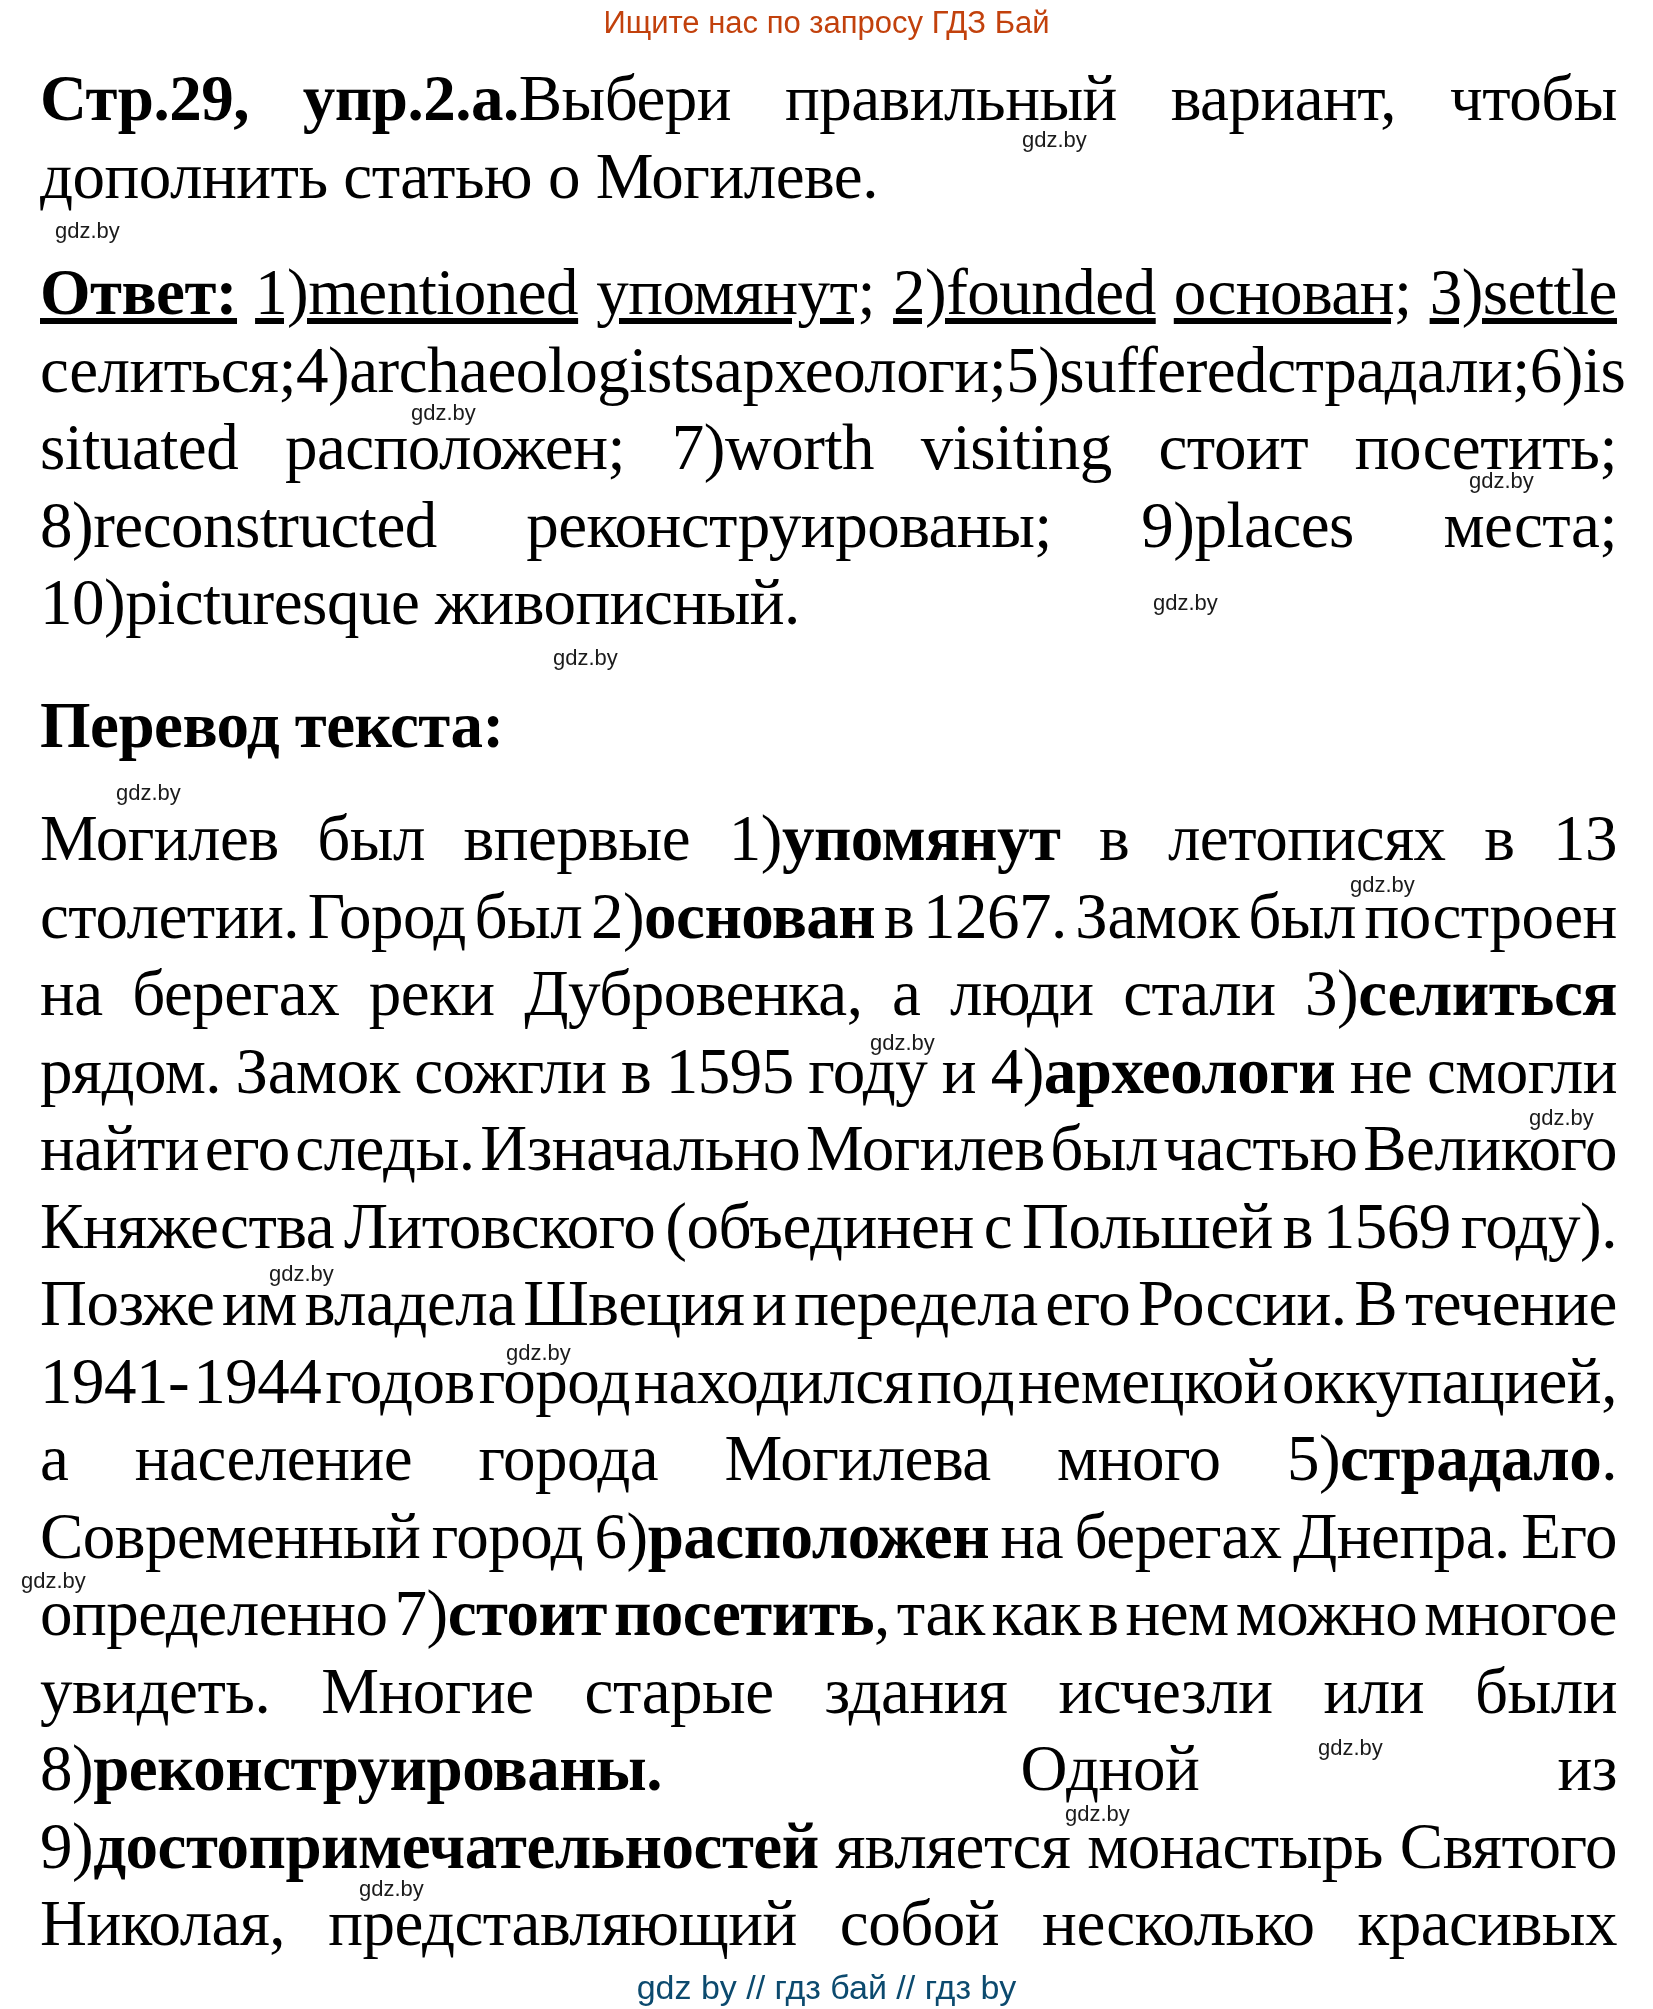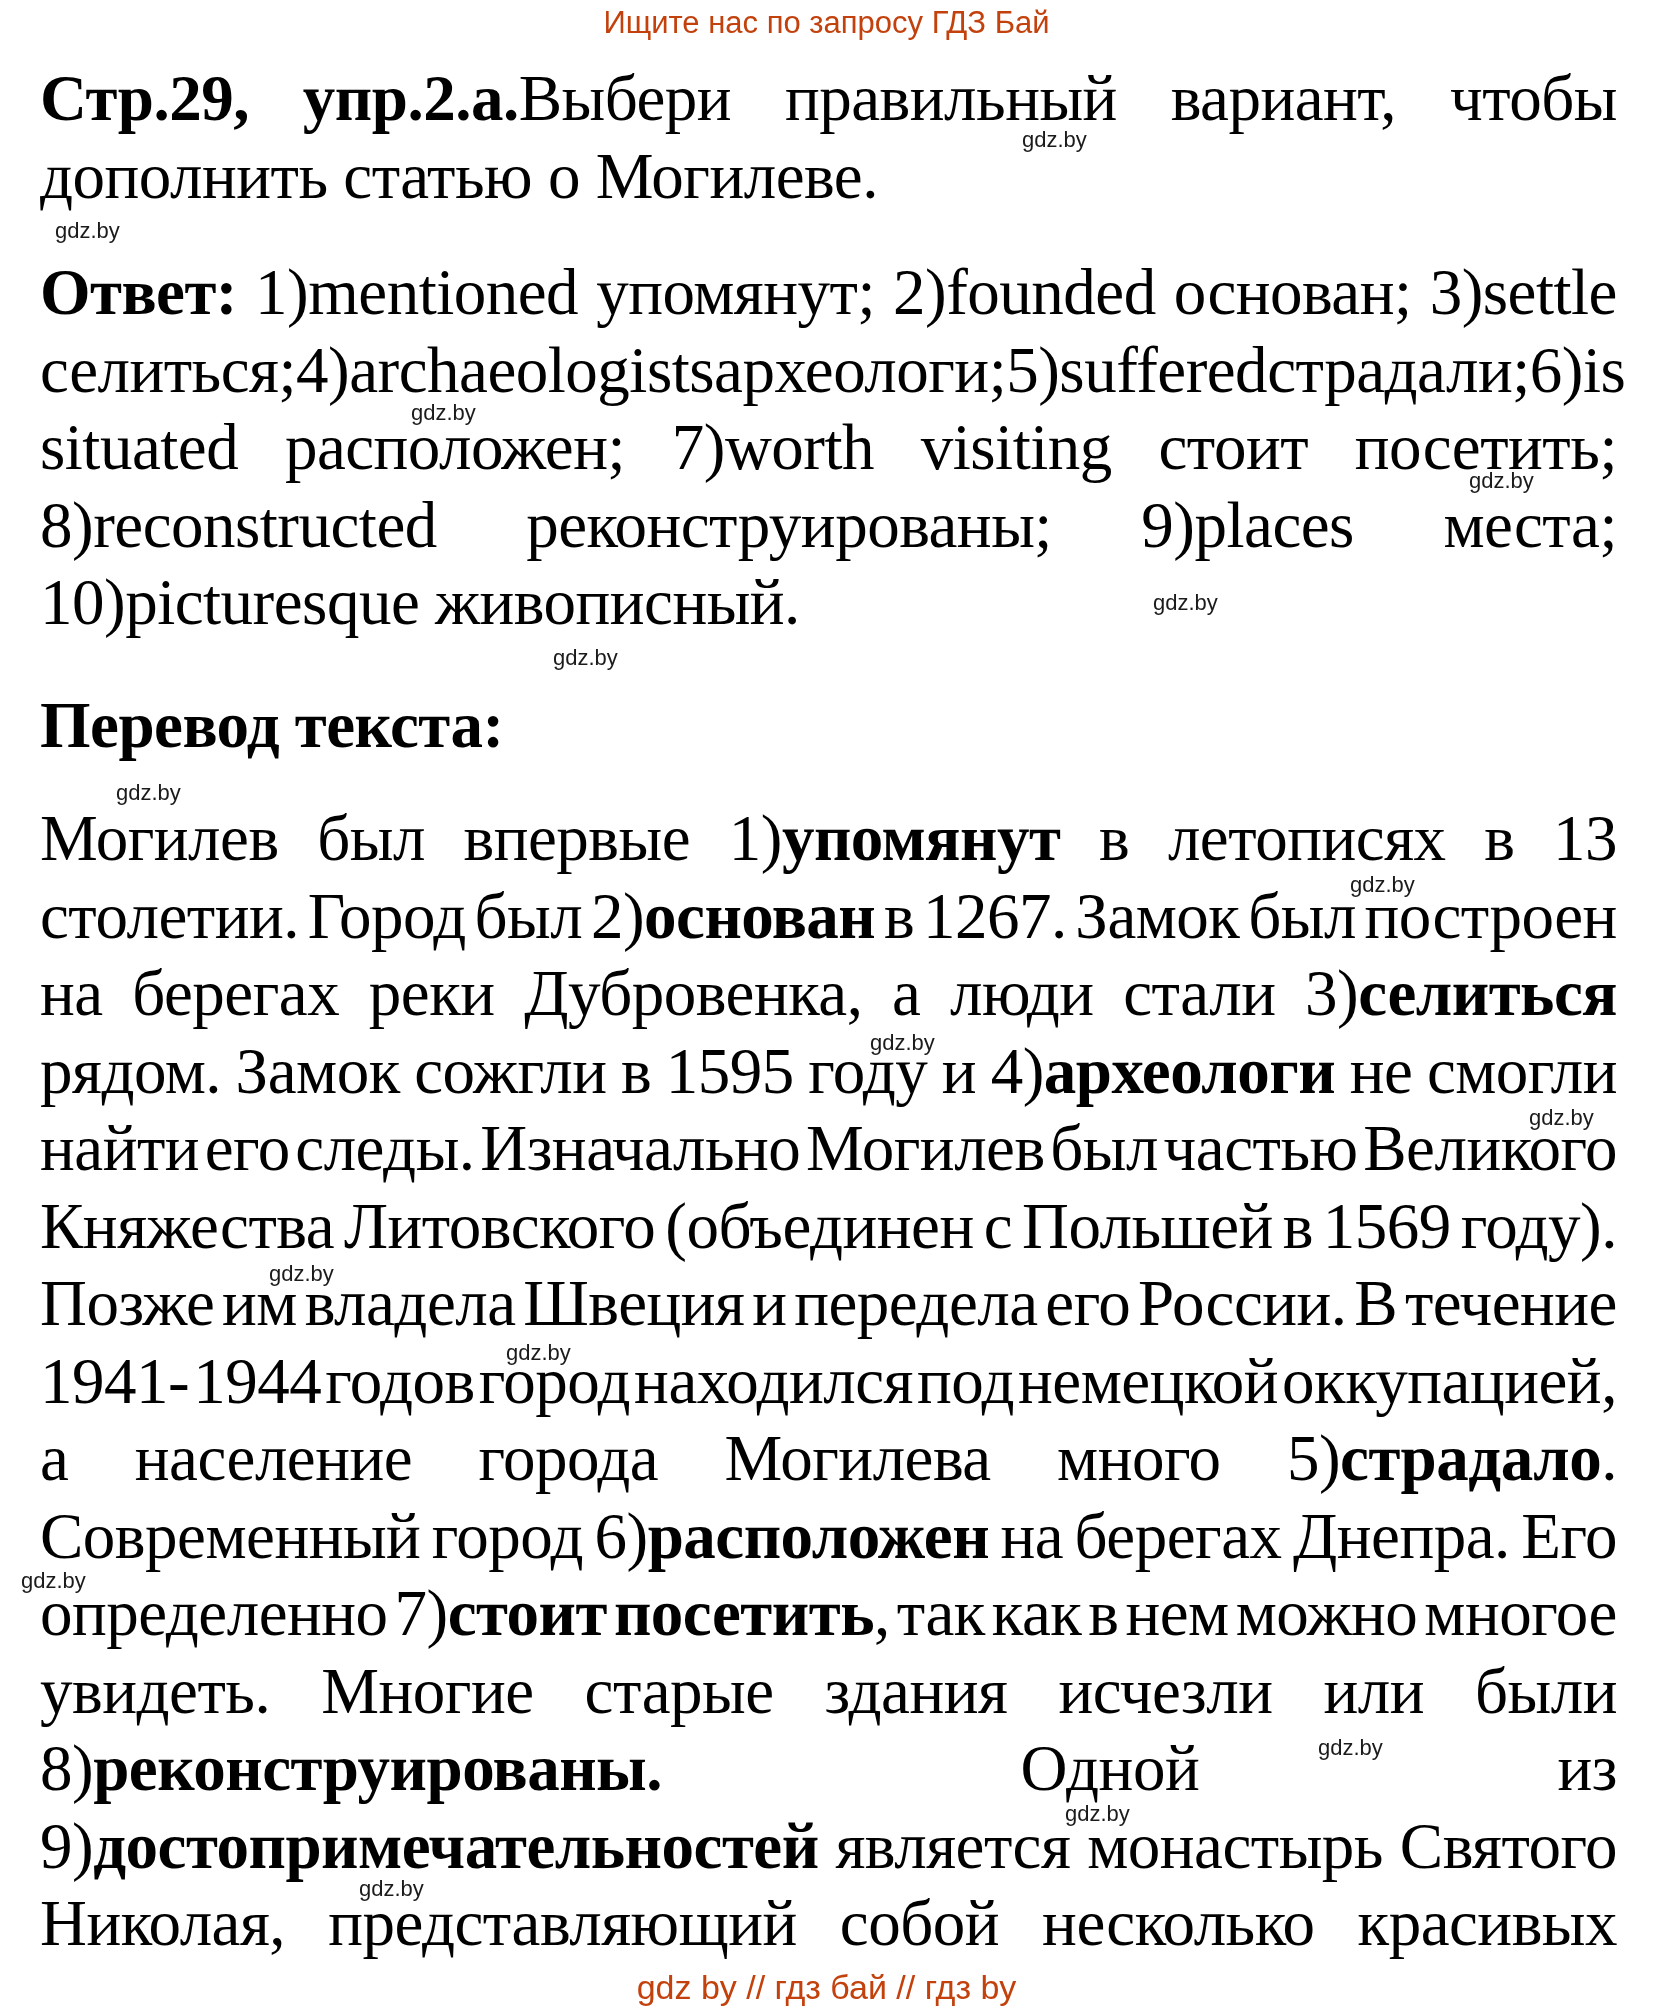--- a/index.html
+++ b/index.html
@@ -7,37 +7,37 @@
         font-family:"Liberation Serif",serif;color:#000;overflow:hidden;}
   .top-note{position:absolute;top:5px;left:0;right:0;text-align:center;
         font-family:"Liberation Sans",sans-serif;font-size:31px;font-weight:500;color:#c2410c;}
   .line{position:absolute;left:40px;right:36px;font-size:65px;line-height:1.12;
         letter-spacing:-0.5px;white-space:nowrap;}
   .line.justify{display:flex;justify-content:space-between;align-items:baseline;}
   .b{font-weight:bold;}
   .wm{position:absolute;font-family:"Liberation Sans",sans-serif;font-size:22px;
         color:#1b1b1b;letter-spacing:0;}
   .footer{position:absolute;top:1968px;left:0;right:0;text-align:center;
-        font-family:"Liberation Sans",sans-serif;font-size:34px;font-weight:500;color:#c2410c;}
+        font-family:"Liberation Sans",sans-serif;font-size:34px;font-weight:500;color:#0c4a6e;}
 </style>
 </head>
 <body>
 
 <div class="page">
   <div class="top-note">Ищите нас по запросу ГДЗ Бай</div>
   <div id="text-layer">
       <div class="line justify" style="top: 62px;">
         <span class="word"><span class="b">Стр.29,</span></span>
         <span class="word"><span class="b">упр.2.а.</span><span>Выбери</span></span>
         <span class="word"><span>правильный</span></span>
         <span class="word"><span>вариант,</span></span>
         <span class="word"><span>чтобы</span></span>
       </div>
       <div class="line" style="top: 140px;"><span class="word"><span>дополнить</span></span> <span class="word"><span>статью</span></span> <span class="word"><span>о</span></span> <span class="word"><span>Могилеве.</span></span></div>
-      <div class="line justify" style="top: 256px;">
+      <div class="line justify" style="top: 256px; text-decoration: underline;">
         <span class="word"><span class="b">Ответ:</span></span>
         <span class="word"><span>1)mentioned</span></span>
         <span class="word"><span>упомянут;</span></span>
         <span class="word"><span>2)founded</span></span>
         <span class="word"><span>основан;</span></span>
         <span class="word"><span>3)settle</span></span>
       </div>
       <div class="line justify" style="top: 334px;">
         <span class="word"><span>селиться;</span></span>
         <span class="word"><span>4)archaeologists</span></span>

